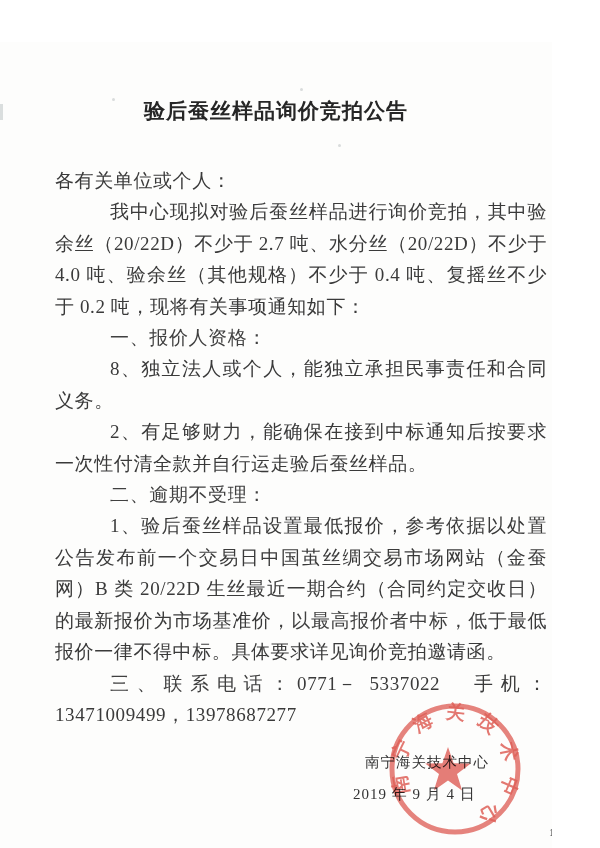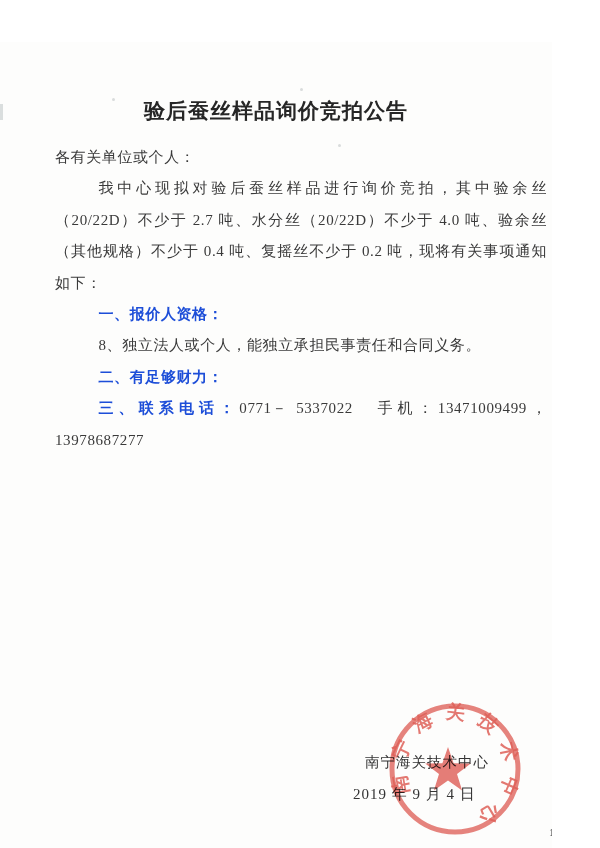--- a/index.html
+++ b/index.html
@@ -20,32 +20,32 @@
     left: 0;
     width: 100%;
     text-align: center;
     font-size: 21px;
     font-weight: bold;
     letter-spacing: 1px;
     color: #262626;
   }
   .doc-body {
     position: absolute;
-    top: 100px;
+    top: 123px;
     left: 55px;
     width: 492px;
-    font-size: 15px;
+    font-size: 19px;
     line-height: 31.4px;
     letter-spacing: 0.6px;
     text-align: justify;
     color: #3a3a3a;
   }
   .doc-body p { margin: 0; }
   .indent { text-indent: 2.9em; }
-  .bold { font-weight: bold; color: #1d4ed8; }
+  .bold { font-weight: normal; color: #404040; }
   .sig-org {
     position: absolute;
     left: 365px;
     top: 711px;
     font-size: 14.5px;
     letter-spacing: 1px;
     color: #333;
   }
   .sig-date {
     position: absolute;
@@ -96,21 +96,23 @@
 
 <div class="page">
 
   <h1 class="doc-title">验后蚕丝样品询价竞拍公告</h1>
 
   <div class="doc-body">
     <p>各有关单位或个人：</p>
     <p class="indent">我中心现拟对验后蚕丝样品进行询价竞拍，其中验余丝（20/22D）不少于 2.7 吨、水分丝（20/22D）不少于 4.0 吨、验余丝（其他规格）不少于 0.4 吨、复摇丝不少于 0.2 吨，现将有关事项通知如下：</p>
     <p class="indent bold">一、报价人资格：</p>
     <p class="indent">8、独立法人或个人，能独立承担民事责任和合同义务。</p>
-    <p class="indent bold">二、有足够财力：</p>
+    <p class="indent">2、有足够财力，能确保在接到中标通知后按要求一次性付清全款并自行运走验后蚕丝样品。</p>
+    <p class="indent bold">二、逾期不受理：</p>
+    <p class="indent"><span>1、验后蚕丝样品设置最低报价，参考依据以处置公告发布前一个交易日中国茧丝绸交易市场网站（金蚕网）B 类 20/22D 生丝最近一期合约（合同约定交收日）的最新报价为市场基准价，</span><span class="bold">以最高报价者中标</span><span>，低于最低报价一律不得中标。具体要求详见询价竞拍邀请函。</span></p>
     <p class="indent"><span class="bold">三、联系电话：</span><span>0771－ 5337022　手机：13471009499，13978687277</span></p>
   </div>
 
   <div class="sig-org">南宁海关技术中心</div>
   <div class="sig-date">2019 年 9 月 4 日</div>
 
   <svg class="seal" viewBox="0 0 140 140" xmlns="http://www.w3.org/2000/svg">
     <circle cx="69" cy="71" r="63" fill="none" stroke-width="5" opacity="0.78" stroke="#dc4b42"></circle>
     <polygon points="62,49 56.4,65.3 39.2,65.6 53,75.9 47.9,92.4 62,82.5 76.1,92.4 71,75.9 84.8,65.6 67.6,65.3" opacity="0.82" fill="#dc4b42"></polygon>
     <defs>

